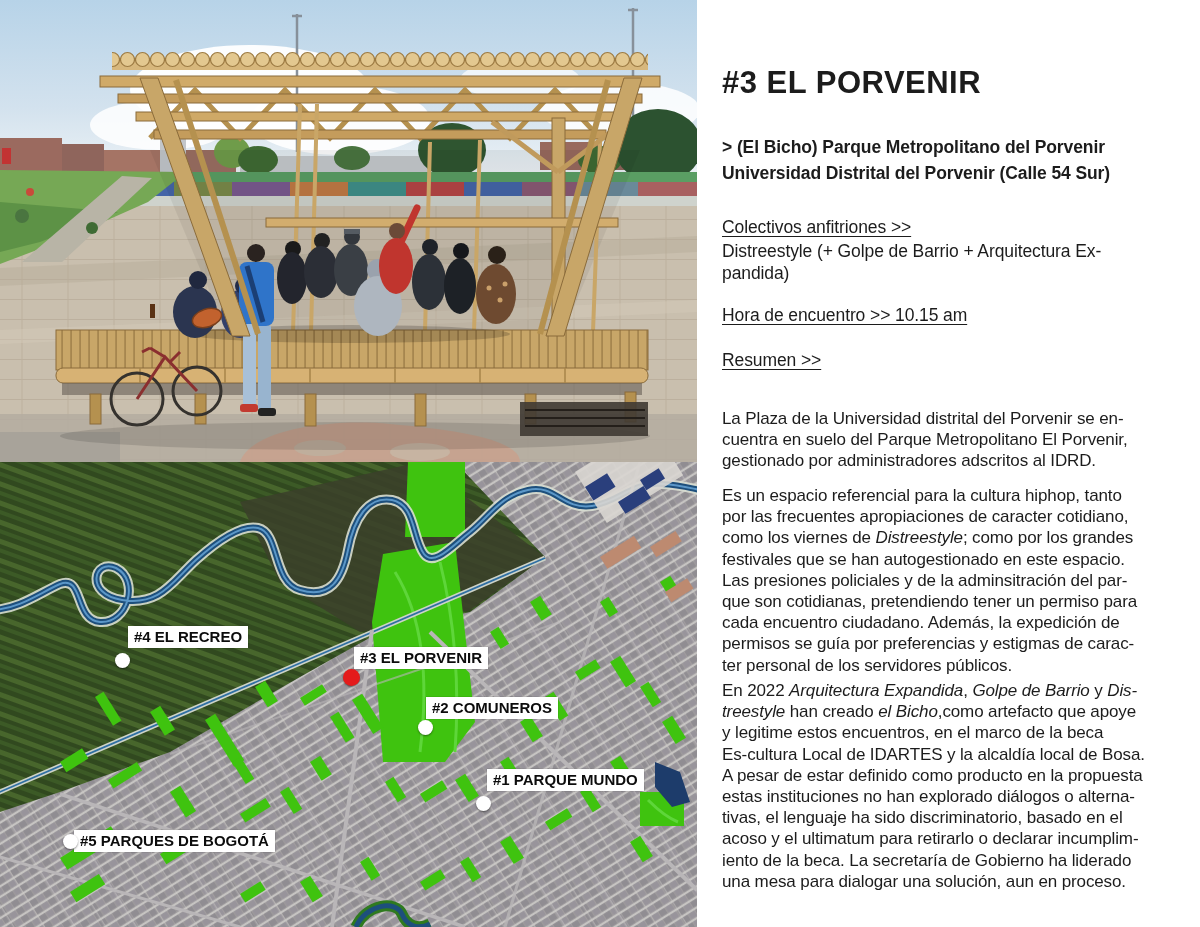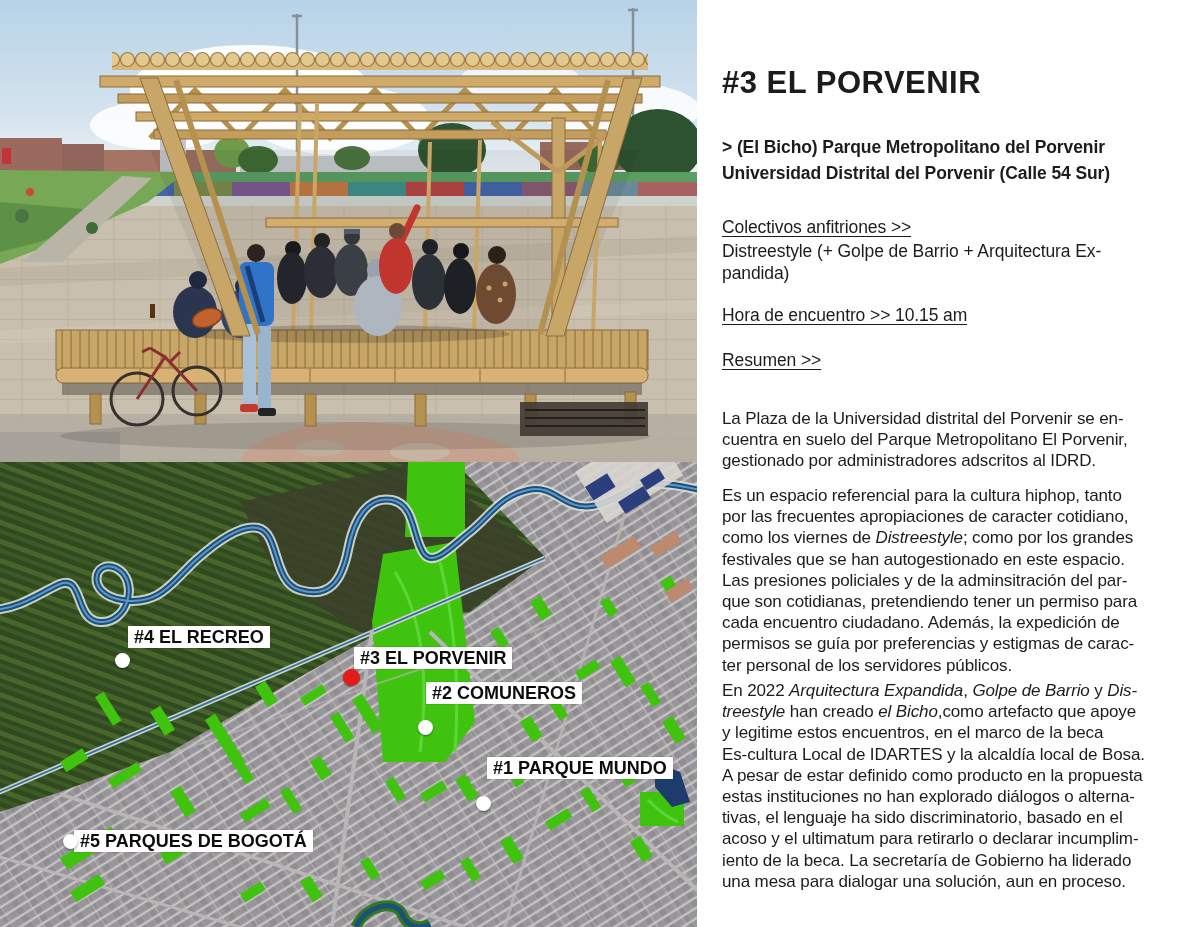--- a/index.html
+++ b/index.html
@@ -9,21 +9,21 @@
     font-family:"Liberation Sans","DejaVu Sans",sans-serif;
   }
   .panel{position:absolute;left:0;}
   .photo-panel{top:0;width:697px;height:462px;}
   .map-panel{top:462px;width:697px;height:465px;}
   .panel svg{display:block;width:100%;height:100%;}
 
   
   .marker-label{
     position:absolute;background:#ffffff;color:#0c0c0c;
-    font-weight:bold;font-size:18px;line-height:18px;
+    font-weight:bold;font-size:15px;line-height:18px;
     padding:2px 6px;white-space:nowrap;
     box-shadow:0 0 1px rgba(0,0,0,.4);
   }
   .dot{
     position:absolute;width:15px;height:15px;border-radius:50%;
     background:#ffffff;box-shadow:0 1px 2px rgba(0,0,0,.45);
   }
   .dot.red{width:17px;height:17px;background:#e41b1b;}
 
   
@@ -349,24 +349,24 @@
     <path d="M356,465 C366,442 396,438 402,452 C407,464 418,468 430,462" stroke="#1d4f7c" stroke-width="5"></path>
   </g>
 </svg>
 
   <div class="marker-label" style="left:128px;top:164px">#4 EL RECREO</div>
   <div class="dot" style="left:115px;top:191px"></div>
 
   <div class="marker-label" style="left:354px;top:185px">#3 EL PORVENIR</div>
   <div class="dot red" style="left:343px;top:207px"></div>
 
-  <div class="marker-label" style="left:426px;top:220px">#2 COMUNEROS</div>
+  <div class="marker-label" style="left:426px;top:235px">#2 COMUNEROS</div>
   <div class="dot" style="left:418px;top:258px"></div>
 
-  <div class="marker-label" style="left:487px;top:295px">#1 PARQUE MUNDO</div>
+  <div class="marker-label" style="left:487px;top:307px">#1 PARQUE MUNDO</div>
   <div class="dot" style="left:476px;top:334px"></div>
 
   <div class="marker-label" style="left:74px;top:368px">#5 PARQUES DE BOGOTÁ</div>
   <div class="dot" style="left:63px;top:372px"></div>
 </div>
 
 <h1 class="tc title">#3 EL PORVENIR</h1>
 
 <div class="tc subtitle">&gt; (El Bicho) Parque Metropolitano del Porvenir<br>Universidad Distrital del Porvenir (Calle 54 Sur)</div>
 

